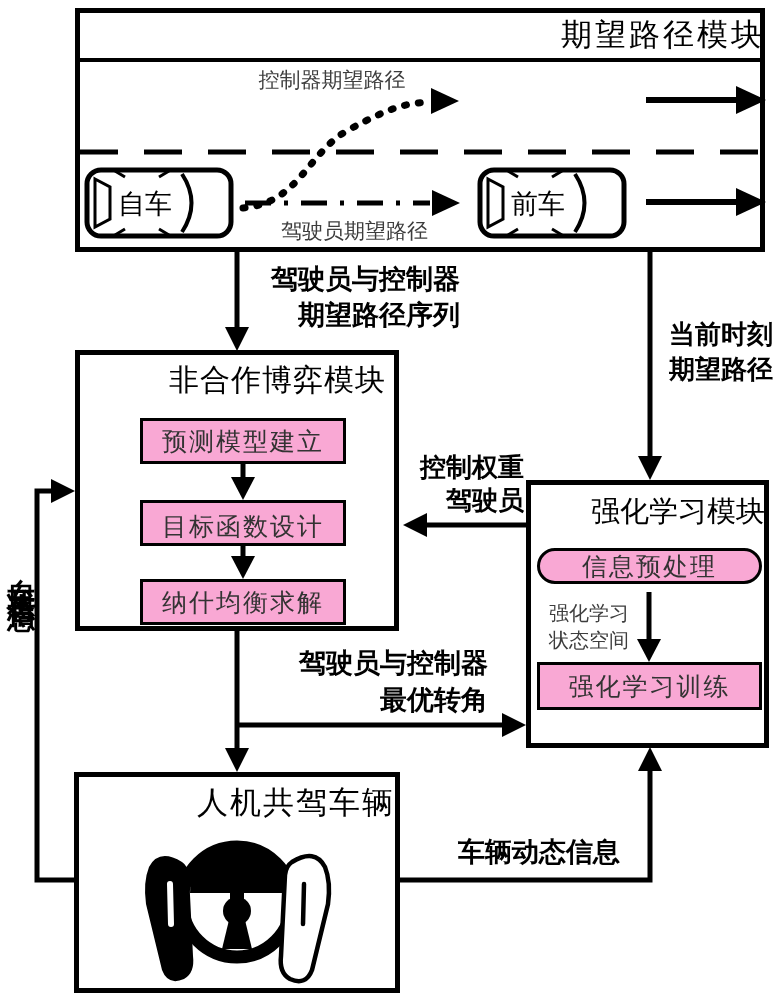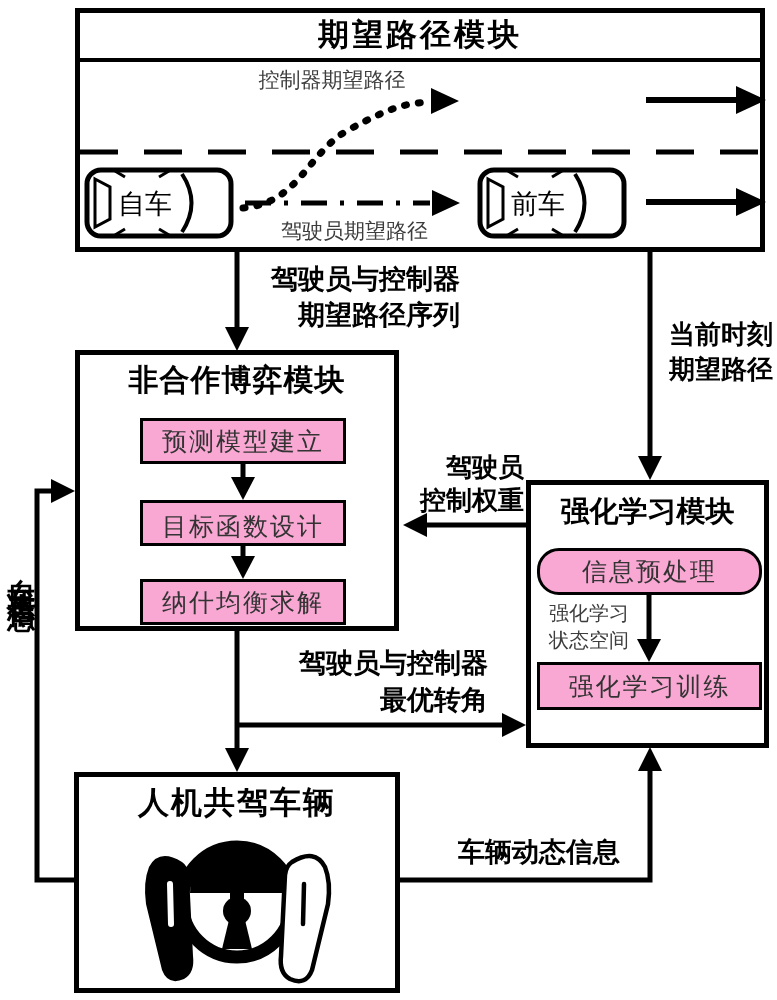--- a/index.html
+++ b/index.html
@@ -7,21 +7,21 @@
     position:relative; width:777px; height:1000px; background:#fff;
     font-family:"DejaVu Serif","Liberation Serif",serif; color:#000; overflow:hidden;
   }
   .abs { position:absolute; }
   .box { position:absolute; border:5px solid #000; background:#fff; box-sizing:border-box; }
   .subbox {
     position:absolute; border:3px solid #000; background:#f9a8d4; box-sizing:border-box;
     display:flex; align-items:center; justify-content:center;
     font-size:25px; color:#333; letter-spacing:2px; white-space:nowrap;
   }
-  .module-title { position:absolute; text-align:center; font-weight:bold; white-space:nowrap; }
+  .module-title { position:absolute; text-align:right; font-weight:normal; white-space:nowrap; }
   .edge-label { position:absolute; font-weight:bold; text-align:right; white-space:nowrap; }
   .muted { color:#3d3d3d; font-weight:normal; }
   .line2 { display:block; }
   svg.overlay { position:absolute; left:0; top:0; pointer-events:none; }
 
   
   #top-box { left:75px; top:8px; width:690px; height:244px; }
   #top-title { left:75px; top:14px; width:690px; font-size:31px; letter-spacing:3px; }
   #top-sep { left:75px; top:58px; width:690px; height:4px; background:#000; }
   #ctrl-path-label { left:232px; top:66px; width:200px; font-size:21px; text-align:center; }
@@ -30,21 +30,21 @@
   
   #game-box { left:75px; top:350px; width:324px; height:281px; }
   #game-title { left:88px; top:360px; width:298px; font-size:30px; letter-spacing:1px; }
   #game-step-0 { left:140px; top:418px; width:206px; height:46px; }
   #game-step-1 { left:140px; top:500px; width:206px; height:46px;align-items:flex-end; }
   #game-step-2 { left:140px; top:579px; width:206px; height:46px; }
 
   
   #rl-box { left:526px; top:480px; width:243px; height:268px; }
   #rl-title { left:530px; top:492px; width:235px; font-size:29px; }
-  #rl-step-0 { left:537px; top:548px; width:225px; height:47px;border-radius:22px; }
+  #rl-step-0 { left:537px; top:548px; width:225px; height:36px;border-radius:22px; }
   #rl-step-1 { left:537px; top:662px; width:225px; height:48px; }
   #state-space-label { left:549px; top:600px; width:110px; font-size:20px; line-height:27px; text-align:left; font-weight:normal; }
 
   
   #vehicle-box { left:74px; top:772px; width:326px; height:221px; }
   #vehicle-title { left:79px; top:782px; width:316px; font-size:31px; letter-spacing:2px; }
   #wheel-icon { left:132px; top:830px; }
 
   
   #seq-label { left:240px; top:261px; width:220px; font-size:27px; line-height:36px; }
@@ -199,22 +199,22 @@
 
   <div class="edge-label" id="seq-label">
     <span class="line2">驾驶员与控制器</span>
     <span class="line2">期望路径序列</span>
   </div>
   <div class="edge-label" id="current-path-label">
     <span class="line2">当前时刻</span>
     <span class="line2">期望路径</span>
   </div>
   <div class="edge-label" id="driver-weight-label">
+    <span class="line2">控制权重</span>
     <span class="line2">驾驶员</span>
-    <span class="line2">控制权重</span>
   </div>
   <div class="edge-label" id="optimal-angle-label">
     <span class="line2">驾驶员与控制器</span>
     <span class="line2">最优转角</span>
   </div>
   <div class="edge-label" id="vehicle-dyn-label">车辆动态信息</div>
   <div class="abs" id="ego-state-label">自车状态信息</div>
 
 </div>
 

